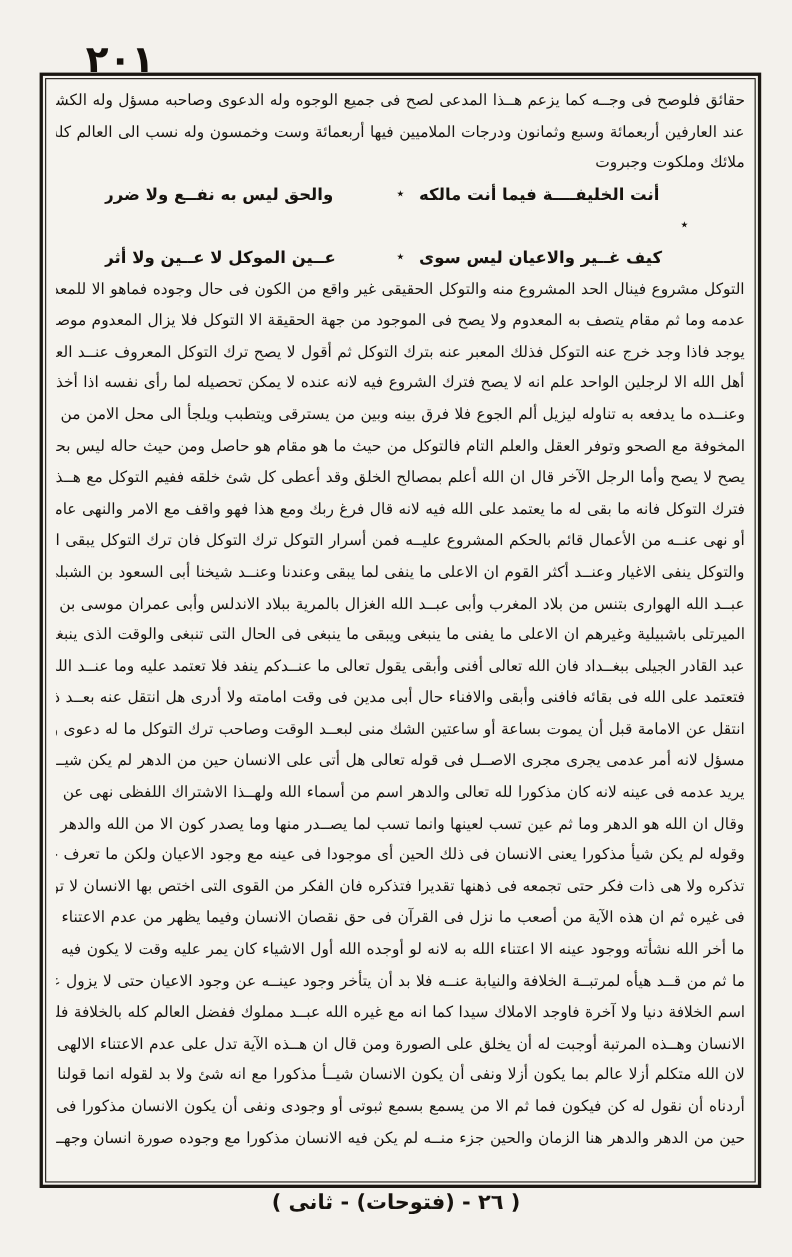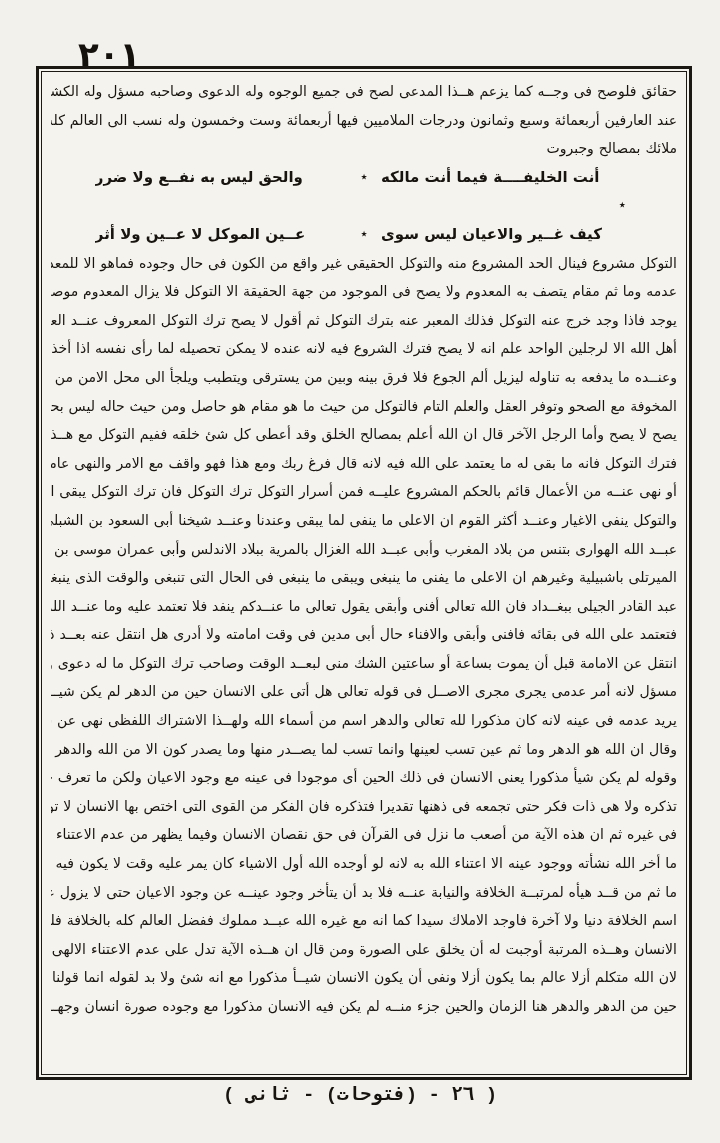--- a/index.html
+++ b/index.html
@@ -59,36 +59,35 @@
   }
   .hemi{flex:1;text-align:left;overflow:hidden;}
   .hemi.first{padding-left:6px;}
   .hemi.second{padding-right:6px;}
   .star{width:22px;text-align:center;font-size:13px;}
   .footer{
     position:absolute;left:0;right:0;top:1082px;
     text-align:center;
     font-size:19px;font-weight:bold;
     direction:rtl;
-    font-family:Liberation Mono, monospace;
   }
 </style>
 </head>
 <body>
 
 <div class="page">
 
   <div class="page-number">٢٠١</div>
 
   <div class="frame">
     <div class="frame-inner">
 
       <div class="tline">حقائق فلوصح فى وجــه كما يزعم هــذا المدعى لصح فى جميع الوجوه وله الدعوى وصاحبه مسؤل وله الكشف ودرجاته</div>
       <div class="tline">عند العارفين أربعمائة وسبع وثمانون ودرجات الملاميين فيها أربعمائة وست وخمسون وله نسب الى العالم كله من</div>
-      <div class="tline short">ملائك بمصالح وجبروت</div>
+      <div class="tline short">ملائك وملكوت وجبروت</div>
 
 
       <div class="verse">
         <span class="hemi first">أنت الخليفــــة فيما أنت مالكه</span>
         <span class="star">٭</span>
         <span class="hemi second">والحق ليس به نفــع ولا ضرر</span>
       </div>
       <div class="verse">
         <span class="star">٭</span>
       </div>
@@ -117,20 +116,21 @@
       <div class="tline">يريد عدمه فى عينه لانه كان مذكورا لله تعالى والدهر اسم من أسماء الله ولهــذا الاشتراك اللفظى نهى عن سب الدهر</div>
       <div class="tline">وقال ان الله هو الدهر وما ثم عين تسب لعينها وانما تسب لما يصــدر منها وما يصدر كون الا من الله والدهر الزمانى نسبة</div>
       <div class="tline">وقوله لم يكن شيأ مذكورا يعنى الانسان فى ذلك الحين أى موجودا فى عينه مع وجود الاعيان ولكن ما تعرف حتى</div>
       <div class="tline">تذكره ولا هى ذات فكر حتى تجمعه فى ذهنها تقديرا فتذكره فان الفكر من القوى التى اختص بها الانسان لا توجد</div>
       <div class="tline">فى غيره ثم ان هذه الآية من أصعب ما نزل فى القرآن فى حق نقصان الانسان وفيما يظهر من عدم الاعتناء الالهى به وعندنا</div>
       <div class="tline">ما أخر الله نشأته ووجود عينه الا اعتناء الله به لانه لو أوجده الله أول الاشياء كان يمر عليه وقت لا يكون فيه خليفة فانه</div>
       <div class="tline">ما ثم من قــد هيأه لمرتبــة الخلافة والنيابة عنــه فلا بد أن يتأخر وجود عينــه عن وجود الاعيان حتى لا يزول عنــه</div>
       <div class="tline">اسم الخلافة دنيا ولا آخرة فاوجد الاملاك سيدا كما انه مع غيره الله عبــد مملوك ففضل العالم كله بالخلافة فلم تكن لغير</div>
       <div class="tline">الانسان وهــذه المرتبة أوجبت له أن يخلق على الصورة ومن قال ان هــذه الآية تدل على عدم الاعتناء الالهى بالانسان</div>
       <div class="tline">لان الله متكلم أزلا عالم بما يكون أزلا ونفى أن يكون الانسان شيــأ مذكورا مع انه شئ ولا بد لقوله انما قولنا لشئ اذا</div>
+      <div class="tline">أردناه أن نقول له كن فيكون فما ثم الا من يسمع بسمع ثبوتى أو وجودى ونفى أن يكون الانسان مذكورا فى</div>
       <div class="tline">حين من الدهر والدهر هنا الزمان والحين جزء منــه لم يكن فيه الانسان مذكورا مع وجوده صورة انسان وجهــل من</div>
 
     </div>
   </div>
 
   <div class="footer">( ٢٦ - (فتوحات) - ثانى )</div>
 
 </div>
 
 </body></html>

